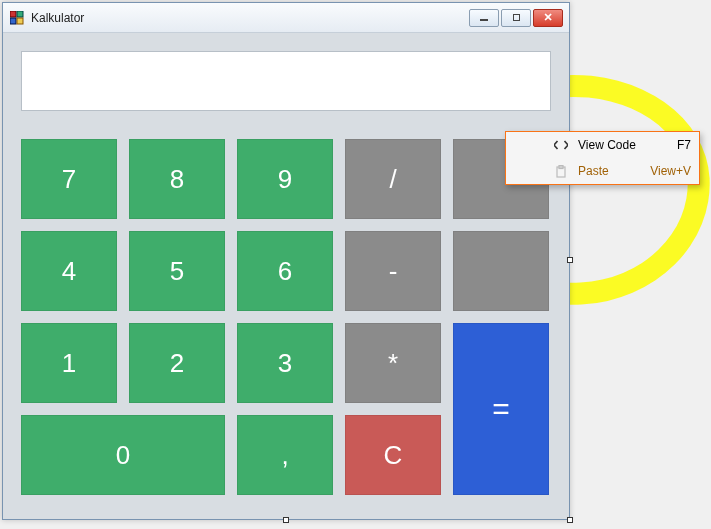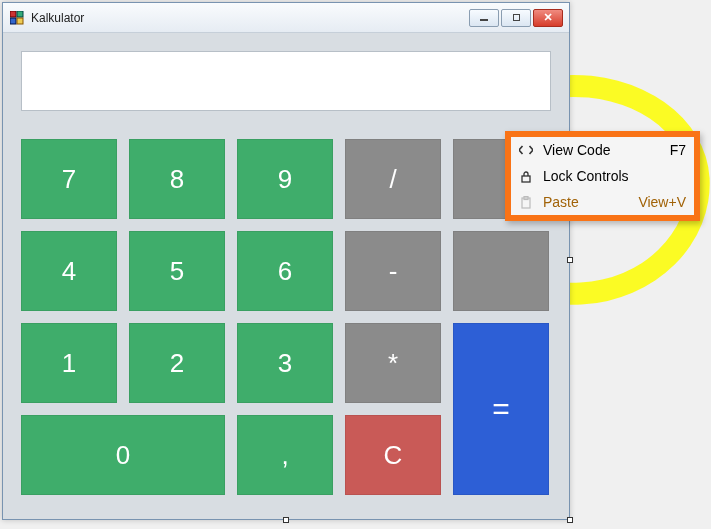--- a/index.html
+++ b/index.html
@@ -108,24 +108,25 @@
     .key.zero { grid-column: span 2; }
     .key.equals { grid-row: span 2; font-size: 30px; }
 
     
     .context-menu {
       position: absolute;
       left: 505px;
       top: 131px;
       width: 195px;
       background: #f5f5f5;
-      border: 6px solid #f97316;
+      border: 1px solid #f97316;
       box-shadow: 2px 3px 6px rgba(0,0,0,0.25);
       z-index: 30;
-      font-size: 14px;
+      font-size: 12px;
+      padding-left: 40px;
     }
     .menu-item {
       display: flex;
       align-items: center;
       height: 26px;
       padding: 0 8px 0 6px;
     }
     .menu-item.disabled { color: #a16207; }
     .menu-item .mi-icon {
       width: 18px;
@@ -203,30 +204,20 @@
 <div class="context-menu">
   <div class="menu-item">
     <span class="mi-icon">
       <svg width="14" height="12" viewBox="0 0 14 12">
           <path d="M3.5 2 L0 6 L3.5 10 M10.5 2 L14 6 L10.5 10" stroke="#333" stroke-width="1.6" fill="none"></path>
         </svg>
     </span>
     <span class="mi-label">View Code</span>
     <span class="mi-shortcut">F7</span>
   </div>
-  <div class="menu-item">
-    <span class="mi-icon">
-      <svg width="12" height="13" viewBox="0 0 12 13">
-          <rect x="2" y="6" width="8" height="6" fill="none" stroke="#333" stroke-width="1.3"></rect>
-          <path d="M4 6 V4 a2 2 0 0 1 4 0 V6" fill="none" stroke="#333" stroke-width="1.3"></path>
-        </svg>
-    </span>
-    <span class="mi-label">Lock Controls</span>
-    <span class="mi-shortcut"></span>
-  </div>
   <div class="menu-item disabled">
     <span class="mi-icon">
       <svg width="12" height="13" viewBox="0 0 12 13">
           <rect x="2" y="2" width="8" height="10" fill="none" stroke="#bbb" stroke-width="1.2"></rect>
           <rect x="4" y="0.5" width="4" height="3" fill="none" stroke="#bbb" stroke-width="1.2"></rect>
         </svg>
     </span>
     <span class="mi-label">Paste</span>
     <span class="mi-shortcut">View+V</span>
   </div>

